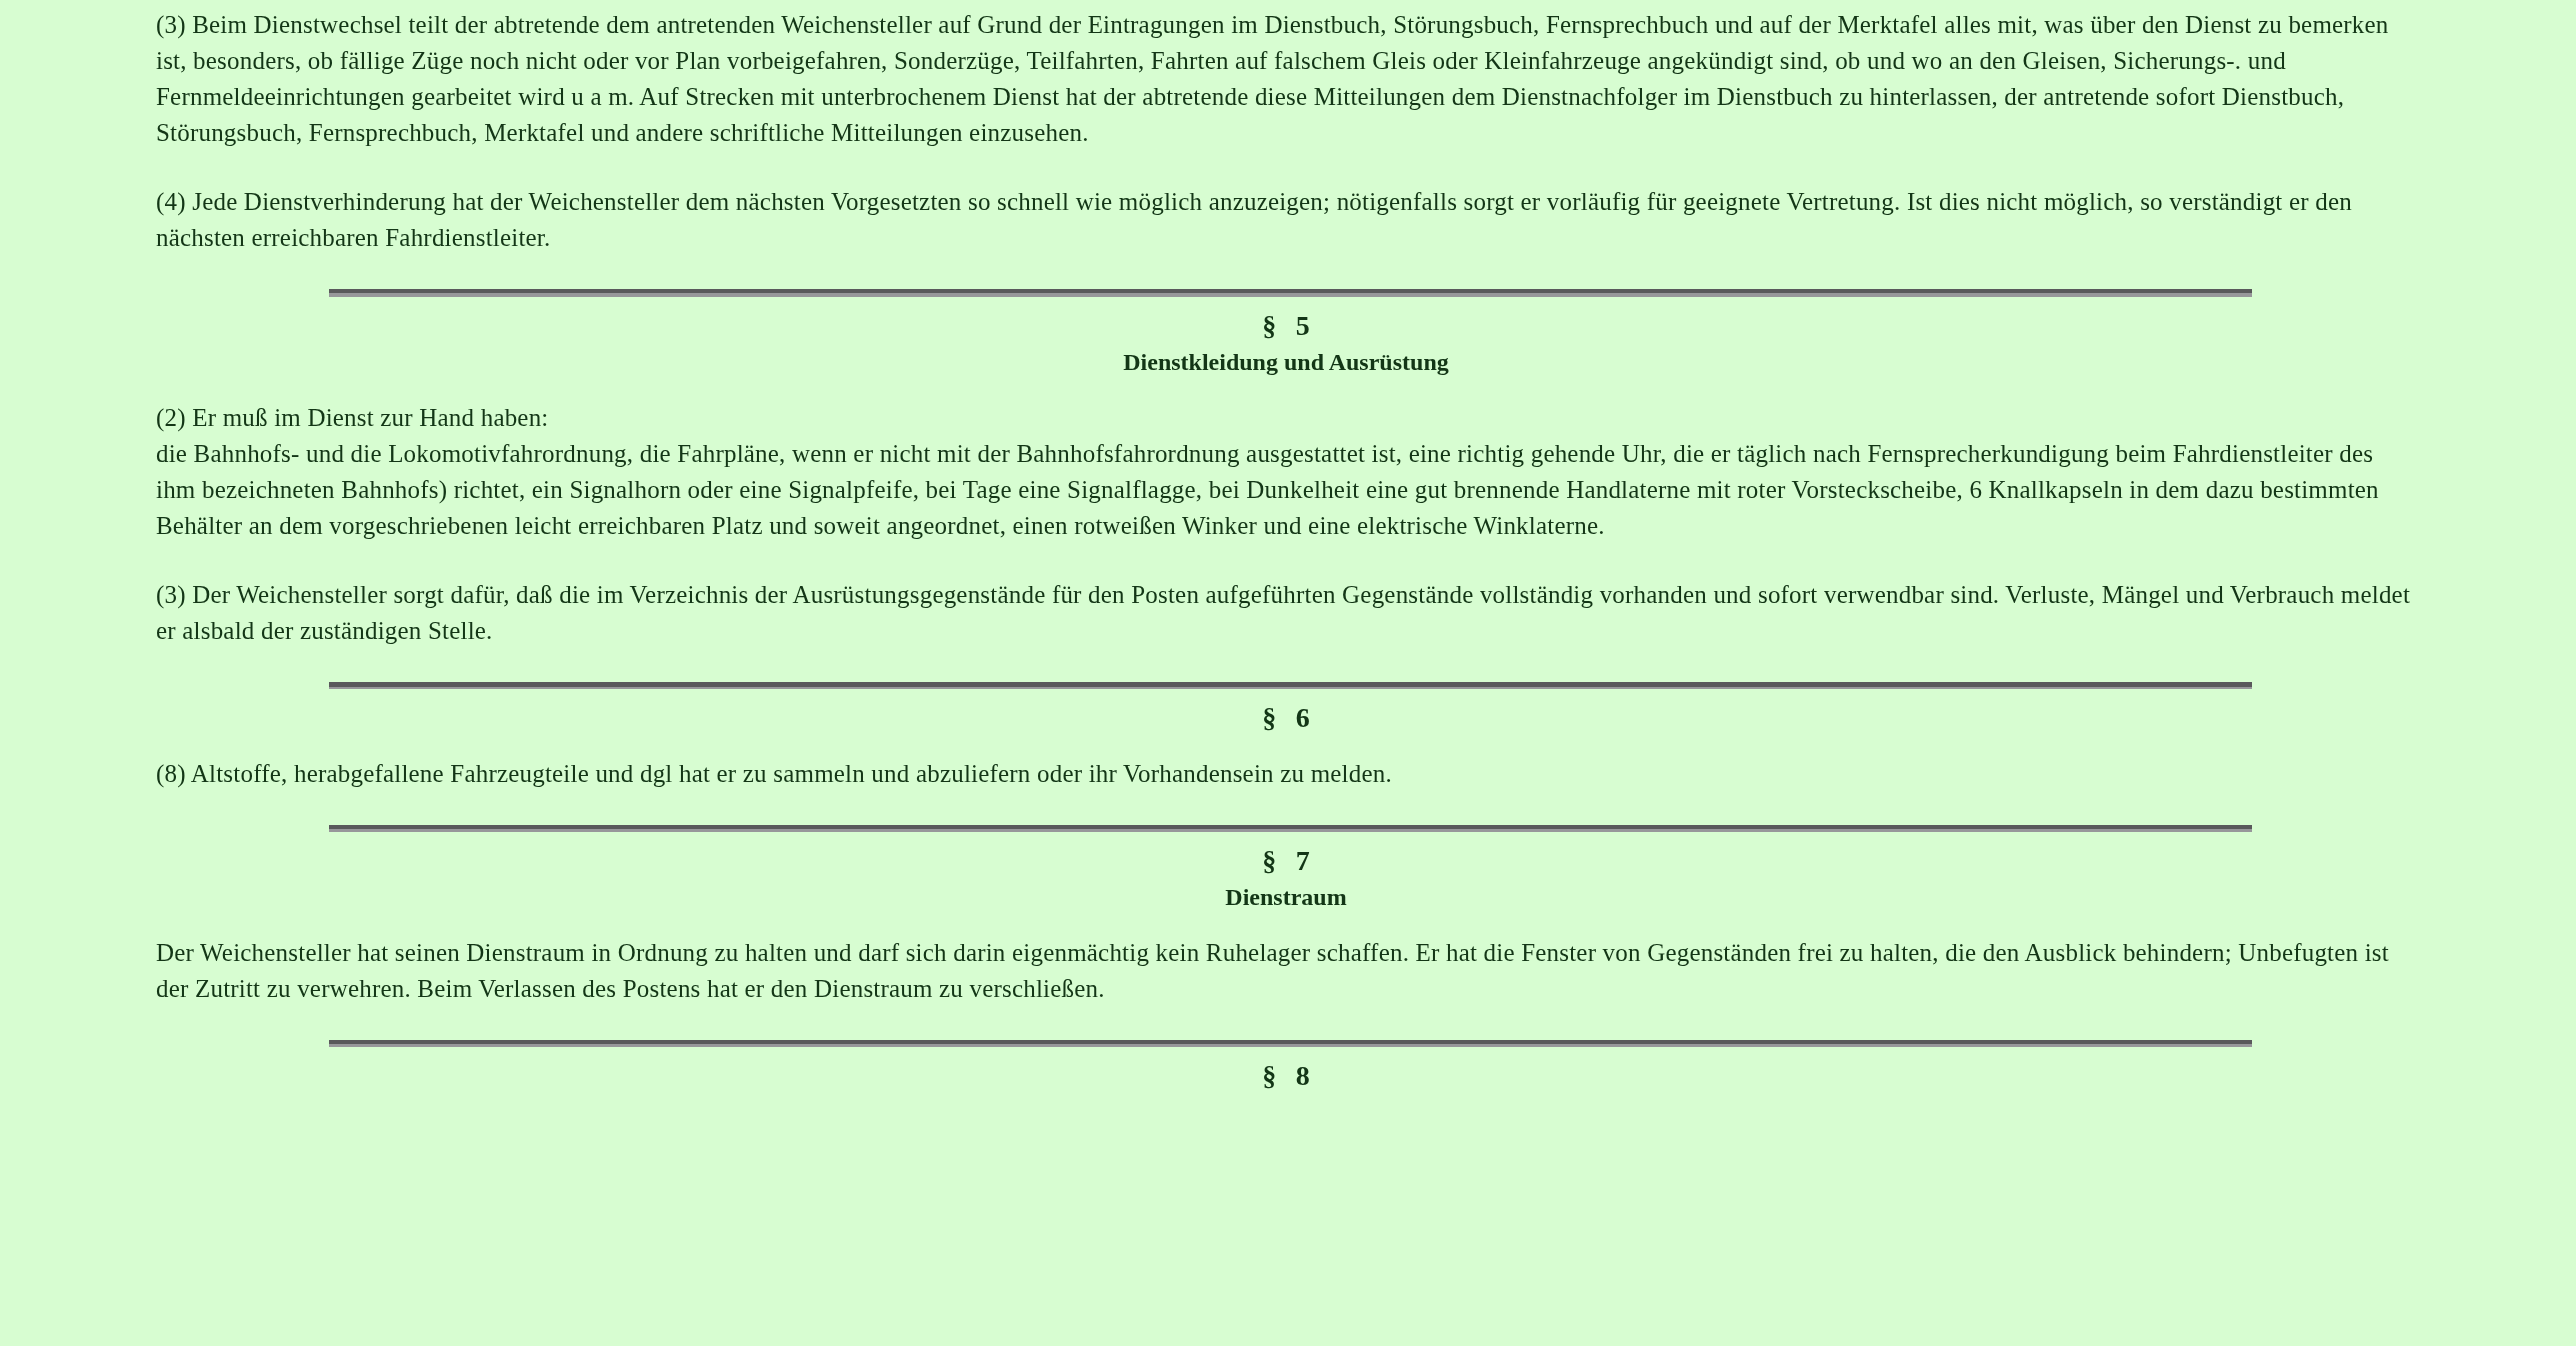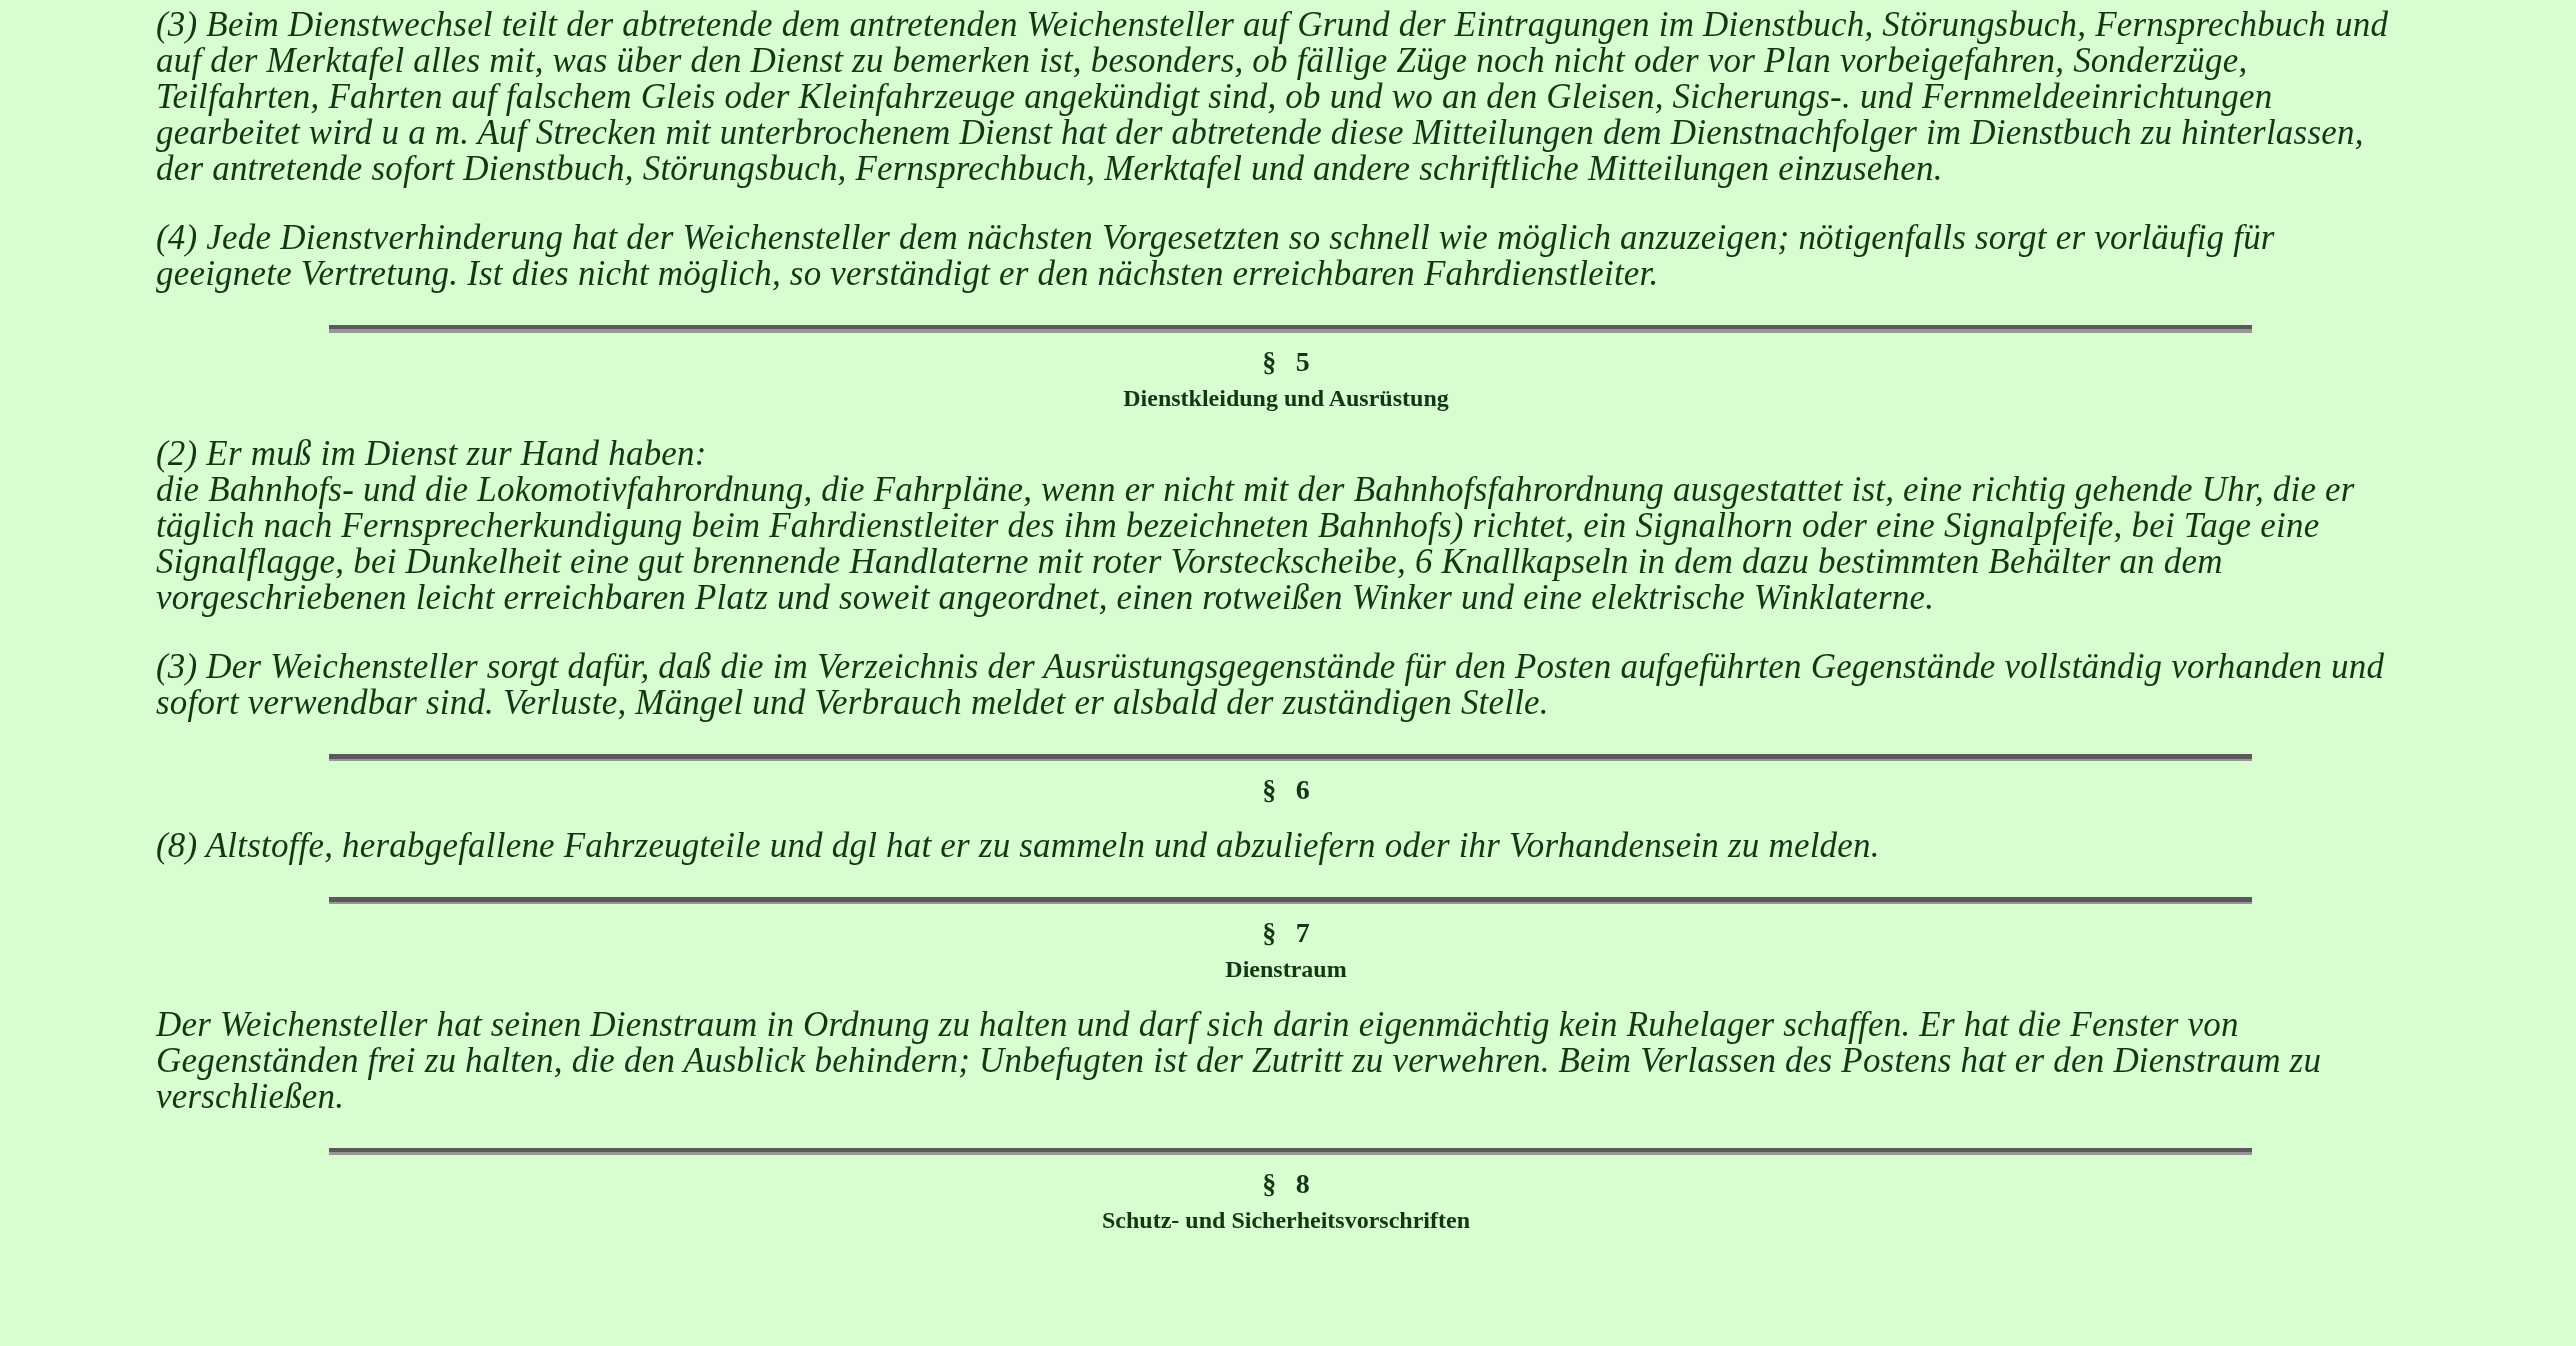--- a/index.html
+++ b/index.html
@@ -13,26 +13,25 @@
     height: 1346px;
     overflow: hidden;
     background: #d7fdd1;
     font-family: "Liberation Serif", "DejaVu Serif", serif;
     color: #133616;
   }
   .content {
     padding: 7.3px 160px 0 156px;
   }
   p.body {
-    font-size: 35px;
+    font-size: 25px;
     line-height: 36px;
     margin: 0 0 33px 0;
     text-align: left;
     letter-spacing: 0.2px;
-    font-style: italic;
   }
   .rule {
     height: 7.3px;
     width: 1923px;
     margin: 22px 0 11px 173px;
     background: linear-gradient(to bottom, #59595b 0, #59595b 4.5px, #97979a 4.5px, #97979a 7.3px);
   }
   .section-head {
     text-align: center;
     font-weight: bold;
@@ -78,18 +77,17 @@
     <div class="section-head">
       <div class="section-number">§ 7</div>
       <div class="section-title">Dienstraum</div>
     </div>
 
     <p class="body">Der Weichensteller hat seinen Dienstraum in Ordnung zu halten und darf sich darin eigenmächtig kein Ruhelager schaffen. Er hat die Fenster von Gegenständen frei zu halten, die den Ausblick behindern; Unbefugten ist der Zutritt zu verwehren. Beim Verlassen des Postens hat er den Dienstraum zu verschließen.</p>
 
     <div class="rule"></div>
     <div class="section-head">
       <div class="section-number">§ 8</div>
-      <div class="section-title">Schutz- und Sicherheitsvorschriften</div>
     </div>
 
   </div>
 </div>
 
 
 </body></html>

